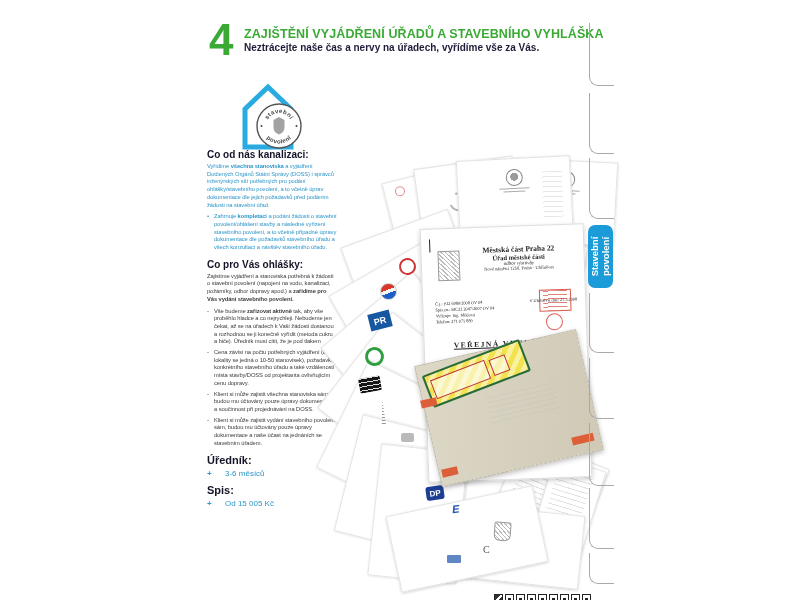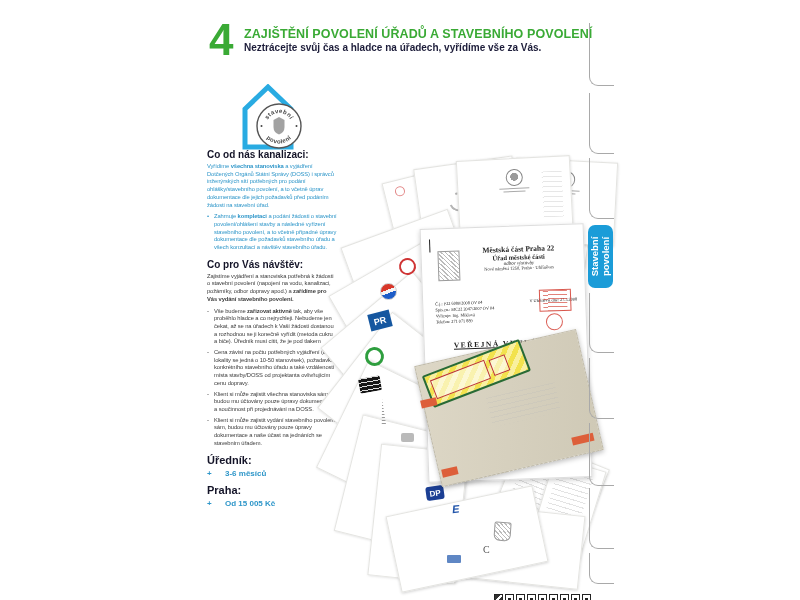--- a/index.html
+++ b/index.html
@@ -21,21 +21,21 @@
   .sec-head.mt{margin-top:7px;}
   .body-t{font-size:5.8px;line-height:7.7px;letter-spacing:-.1px;margin:0 0 4px 0;}
   .blue-t{color:#2e96c9;}
   .dark-t{color:#3d3d3d;}
   .bullet-row{display:flex;margin:0 0 3px 0;}
   .bullet-row .mk{width:7px;flex:none;font-size:6px;}
   .bullet-row .tx{flex:1;}
   .tc-head{font-size:11px;font-weight:bold;color:#141428;margin:6px 0 3px 0;}
   .tc-row{display:flex;align-items:baseline;margin:0 0 2px 0;}
   .tc-row .mk{width:18px;flex:none;color:#2e96c9;font-weight:bold;font-size:8px;}
-  .tc-row .val{color:#2e96c9;font-weight:bold;font-size:8px;}
+  .tc-row .val{color:#2e96c9;font-weight:normal;font-size:8px;}
   
   .sheet{position:absolute;background:#fff;border:1px solid #e4e4e1;
        box-shadow:0 1px 3px rgba(0,0,0,.18);}
   .stripes{position:absolute;background:repeating-linear-gradient(to bottom,#b9b9b9 0 1px,transparent 1px 5px);opacity:.5;}
   .crest{width:15px;height:15px;border-radius:50%;border:1px solid #888;margin:0 auto;
        background:radial-gradient(circle at 50% 45%,#9a9a9a 0 35%,transparent 36%);}
   .crest-line{height:1px;background:#aaa;margin:2px auto 0;}
   .swirl{width:15px;height:15px;border-radius:50%;border:2.5px solid #b5b5b5;
        border-left-color:transparent;transform:rotate(30deg);}
   .chip{position:absolute;z-index:8;}
@@ -101,22 +101,22 @@
   .sq{width:7px;height:7px;border:1.2px solid #222;position:relative;margin-right:2px;background:#fff;}
   .sq::after{content:"";position:absolute;left:2px;top:3px;width:3px;height:3px;background:#222;}
   .sq.active{background:#333 linear-gradient(135deg,transparent 42%,#fff 42% 58%,transparent 58%);}
   .sq.active::after{background:transparent;}
   .b{font-weight:bold;}
 </style>
 </head>
 <body>
 
 <div class="chapter-num">4</div>
-<div class="title">ZAJIŠTĚNÍ POVOLENÍ ÚŘADŮ A STAVEBNÍHO POVOLENÍ</div>
-<div class="subtitle">Neztrácejte svůj čas a hladce na úřadech, vyřídíme vše za Vás.</div>
+<div class="title">ZAJIŠTĚNÍ VYJÁDŘENÍ ÚŘADŮ A STAVEBNÍHO VYHLÁŠKA</div>
+<div class="subtitle">Neztrácejte naše čas a nervy na úřadech, vyřídíme vše za Vás.</div>
 
 <div class="house">
   <svg width="52" height="66" viewBox="0 0 52 66">
     <path d="M26 3 L49 25 L49 63 L3 63 L3 25 Z" fill="none" stroke="#29abe2" stroke-width="5" stroke-linejoin="miter"></path>
   </svg>
 </div>
 <div class="round-stamp">
   <svg width="46" height="46" viewBox="0 0 46 46">
     <circle cx="23" cy="23" r="22" fill="#fff" stroke="#555" stroke-width="1.4"></circle>
     <defs>
@@ -136,21 +136,21 @@
 </div>
 
 <div class="leftcol">
   <div class="sec-head">Co od nás kanalizaci:</div>
   <div class="body-t blue-t"><span>Vyřídíme </span><span class="b">všechna stanoviska</span><span> a vyjádření Dotčených Orgánů Státní Správy (DOSS) i správců inženýrských sítí potřebných pro podání ohlášky/stavebního povolení, a to včetně úprav dokumentace dle jejich požadavků před podáním žádosti na stavební úřad.</span></div>
   <div class="bullet-row body-t blue-t">
     <span class="mk">•</span>
     <span class="tx"><span>Zahrnuje </span><span class="b">kompletaci</span><span> a podání žádosti o stavební povolení/ohlášení stavby a následné vyřízení stavebního povolení, a to včetně případné úpravy dokumentace dle požadavků stavebního úřadu a všech konzultací a návštěv stavebního úřadu.</span></span>
   </div>
 
-  <div class="sec-head mt">Co pro Vás návštěv:</div>
+  <div class="sec-head mt">Co pro Vás ohlášky:</div>
   <div class="body-t dark-t"><span>Zajistíme vyjádření a stanoviska potřebná k žádosti o stavební povolení (napojení na vodu, kanalizaci, požárníky, odbor dopravy apod.) a </span><span class="b">zařídíme pro Vás vydání stavebního povolení.</span></div>
   <div class="bullet-row body-t dark-t">
     <span class="mk">-</span>
     <span class="tx"><span>Vše budeme </span><span class="b">zařizovat aktivně</span><span> tak, aby vše proběhlo hladce a co nejrychleji. Nebudeme jen čekat, až se na úřadech k Vaší žádosti dostanou a rozhodnou se ji konečně vyřídit (metoda cukru a biče). Úředník musí cítit, že je pod tlakem</span></span>
   </div>
   <div class="bullet-row body-t dark-t">
     <span class="mk">-</span>
     <span class="tx"><span>Cena závisí na počtu potřebných vyjádření (dle lokality se jedná o 10-50 stanovisek), požadavků konkrétního stavebního úřadu a také vzdálenosti místa stavby/DOSS od projektanta ovlivňujícím cenu dopravy.</span></span>
   </div>
   <div class="bullet-row body-t dark-t">
@@ -160,21 +160,21 @@
   <div class="bullet-row body-t dark-t">
     <span class="mk">-</span>
     <span class="tx"><span>Klient si může zajistit vydání stavebního povolení sám, budou mu účtovány pouze úpravy dokumentace a naše účast na jednáních se stavebním úřadem.</span></span>
   </div>
 
   <div class="tc-head">Úředník:</div>
   <div class="tc-row">
     <span class="mk">+</span>
     <span class="val">3-6 měsíců</span>
   </div>
-  <div class="tc-head">Praha:</div>
+  <div class="tc-head">Spis:</div>
   <div class="tc-row">
     <span class="mk">+</span>
     <span class="val">Od 15 005 Kč</span>
   </div>
 </div>
 
 <div>
   <div class="sheet" style="left:388px;top:172px;width:85px;height:62px;transform:rotate(-14deg);z-index:2;">
     <div class="ring-red" style="width:8px;height:8px;border-width:1.5px;opacity:.6;margin:6px 0 0 10px;"></div>
   </div>

